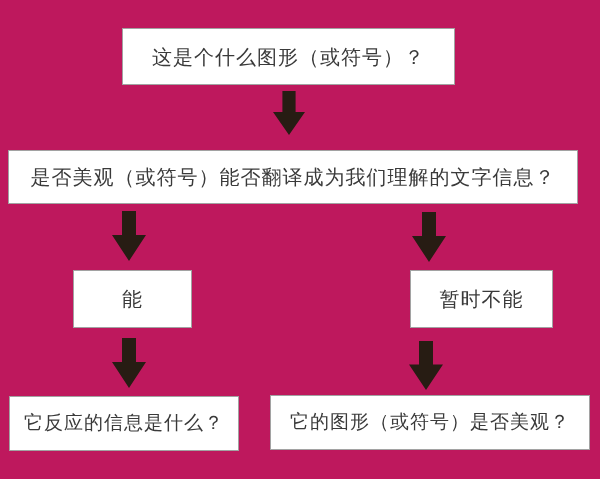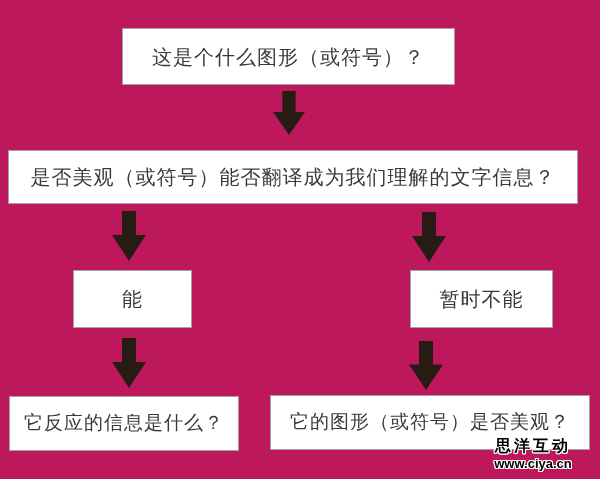--- a/index.html
+++ b/index.html
@@ -112,18 +112,14 @@
   </div>
 
   <div class="node" id="node-q4" style="border-color: rgb(162, 162, 162); color: rgb(58, 58, 58);">
     <span>它的图形（或符号）是否美观？</span>
   </div>
 
   <div class="node" id="node-q3" style="border-color: rgb(162, 162, 162); color: rgb(58, 58, 58);">
     <span>它反应的信息是什么？</span>
   </div>
 
-  <div class="watermark">
-    <div class="wm-brand wm-outline">思洋互动</div>
-    <div class="wm-url wm-outline">www.ciya.cn</div>
-  </div>
 
 </div>
 
 </body></html>

